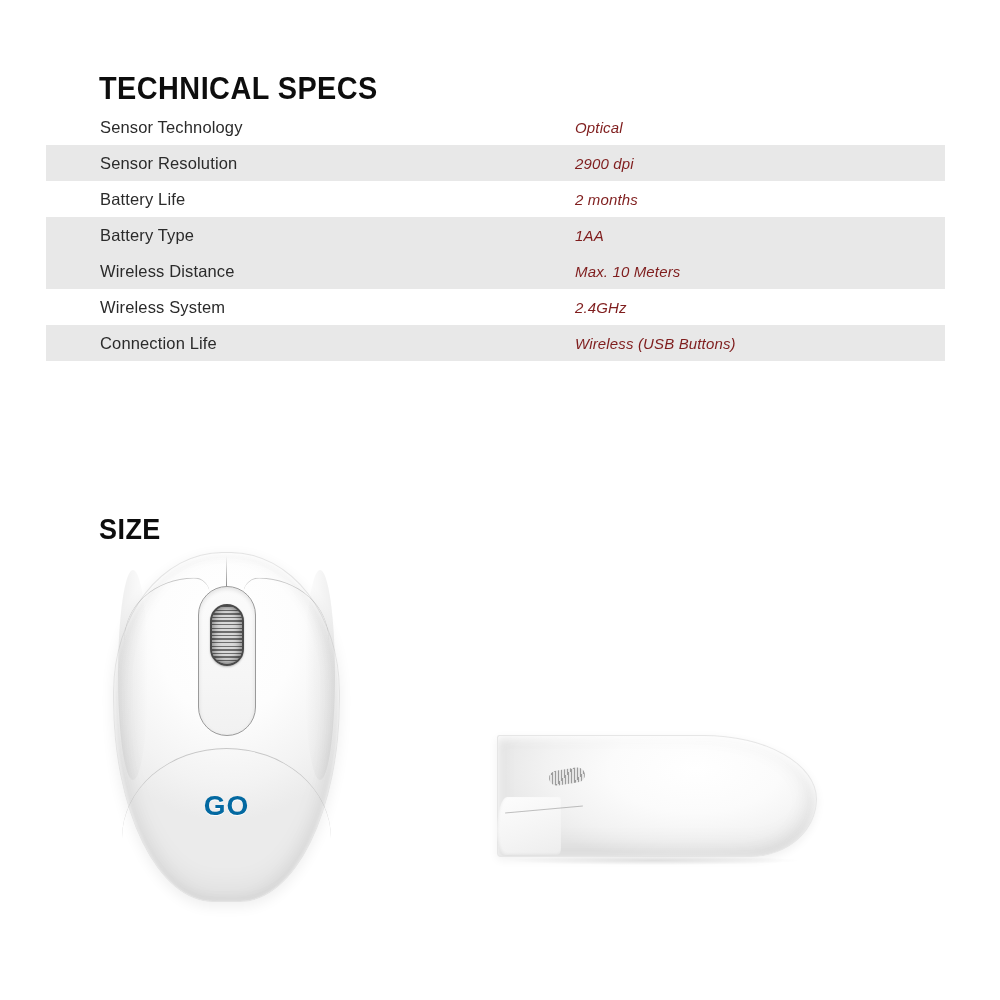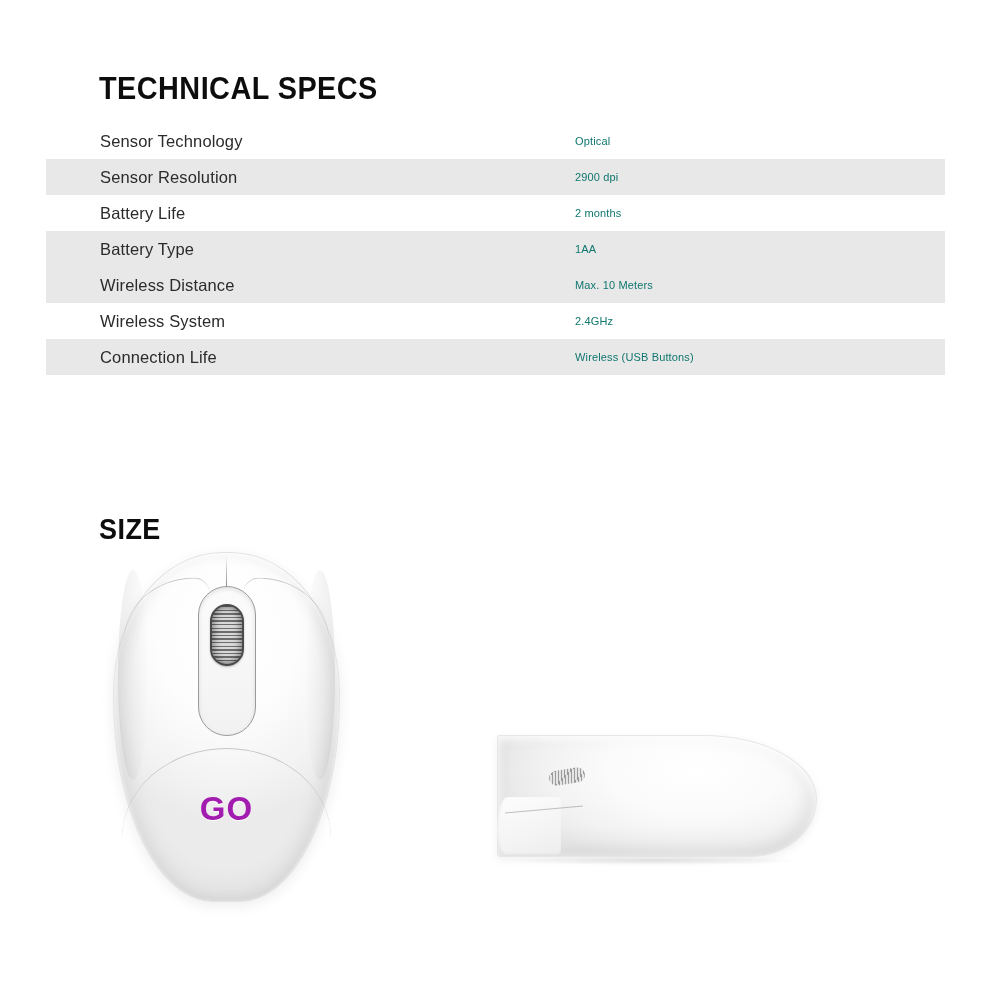--- a/index.html
+++ b/index.html
@@ -37,21 +37,21 @@
   #size-title {
     left: 99px;
     top: 494px;
     font-size: 29px;
   }
 
   
   #spec-table {
     position: absolute;
     left: 46px;
-    top: 123px;
+    top: 109px;
     width: 899px;
   }
   .spec-row {
     position: relative;
     height: 36px;
     display: flex;
     align-items: center;
     background: #ffffff;
   }
   .spec-row.alt { background: #e8e8e8; padding-left: 18px; }
@@ -60,25 +60,26 @@
     left: 54px;
     font-size: 16.5px;
     font-weight: 400;
     color: #2b2b2b;
     letter-spacing: 0.15px;
     white-space: nowrap;
   }
   .spec-value {
     position: absolute;
     left: 529px;
-    font-size: 11px;
+    font-size: 15px;
     font-weight: 400;
-    color: #0f766e;
+    color: #7f1d1d;
     letter-spacing: 0.15px;
     white-space: nowrap;
+    font-style: italic;
   }
 
   
   #size-figure {
     position: absolute;
     left: 0;
     top: 530px;
     width: 1000px;
     height: 450px;
   }
@@ -199,24 +200,24 @@
     pointer-events: none;
   }
   
   #mouse-top .logo {
     position: absolute;
     left: 0;
     right: 0;
     top: 238px;
     text-align: center;
     font-family: "Liberation Sans", sans-serif;
-    font-size: 33px;
+    font-size: 28px;
     font-weight: bold;
     letter-spacing: 1px;
-    color: #a21caf;
+    color: #0369a1;
     text-shadow: 0 1px 0 rgba(255,255,255,0.9);
   }
 
   
   #mouse-side {
     position: absolute;
     left: 497px;
     top: 205px;
     width: 320px;
     height: 130px;

